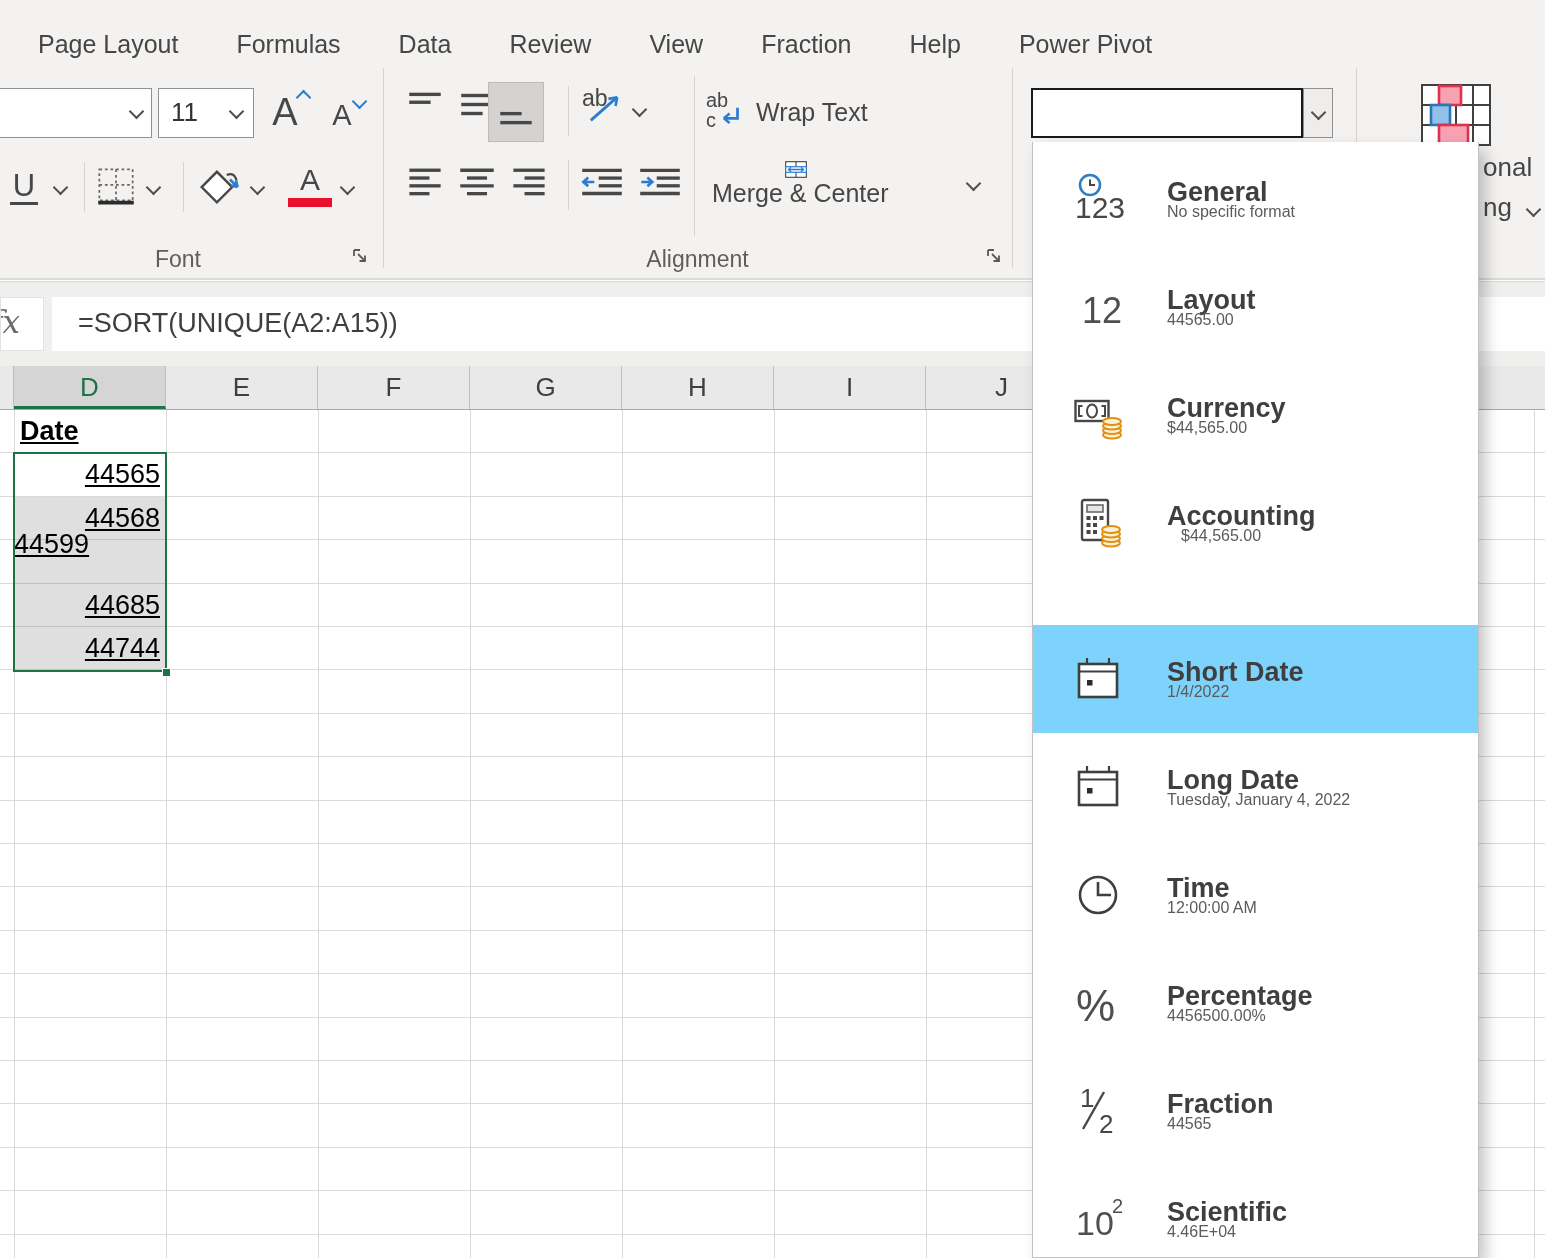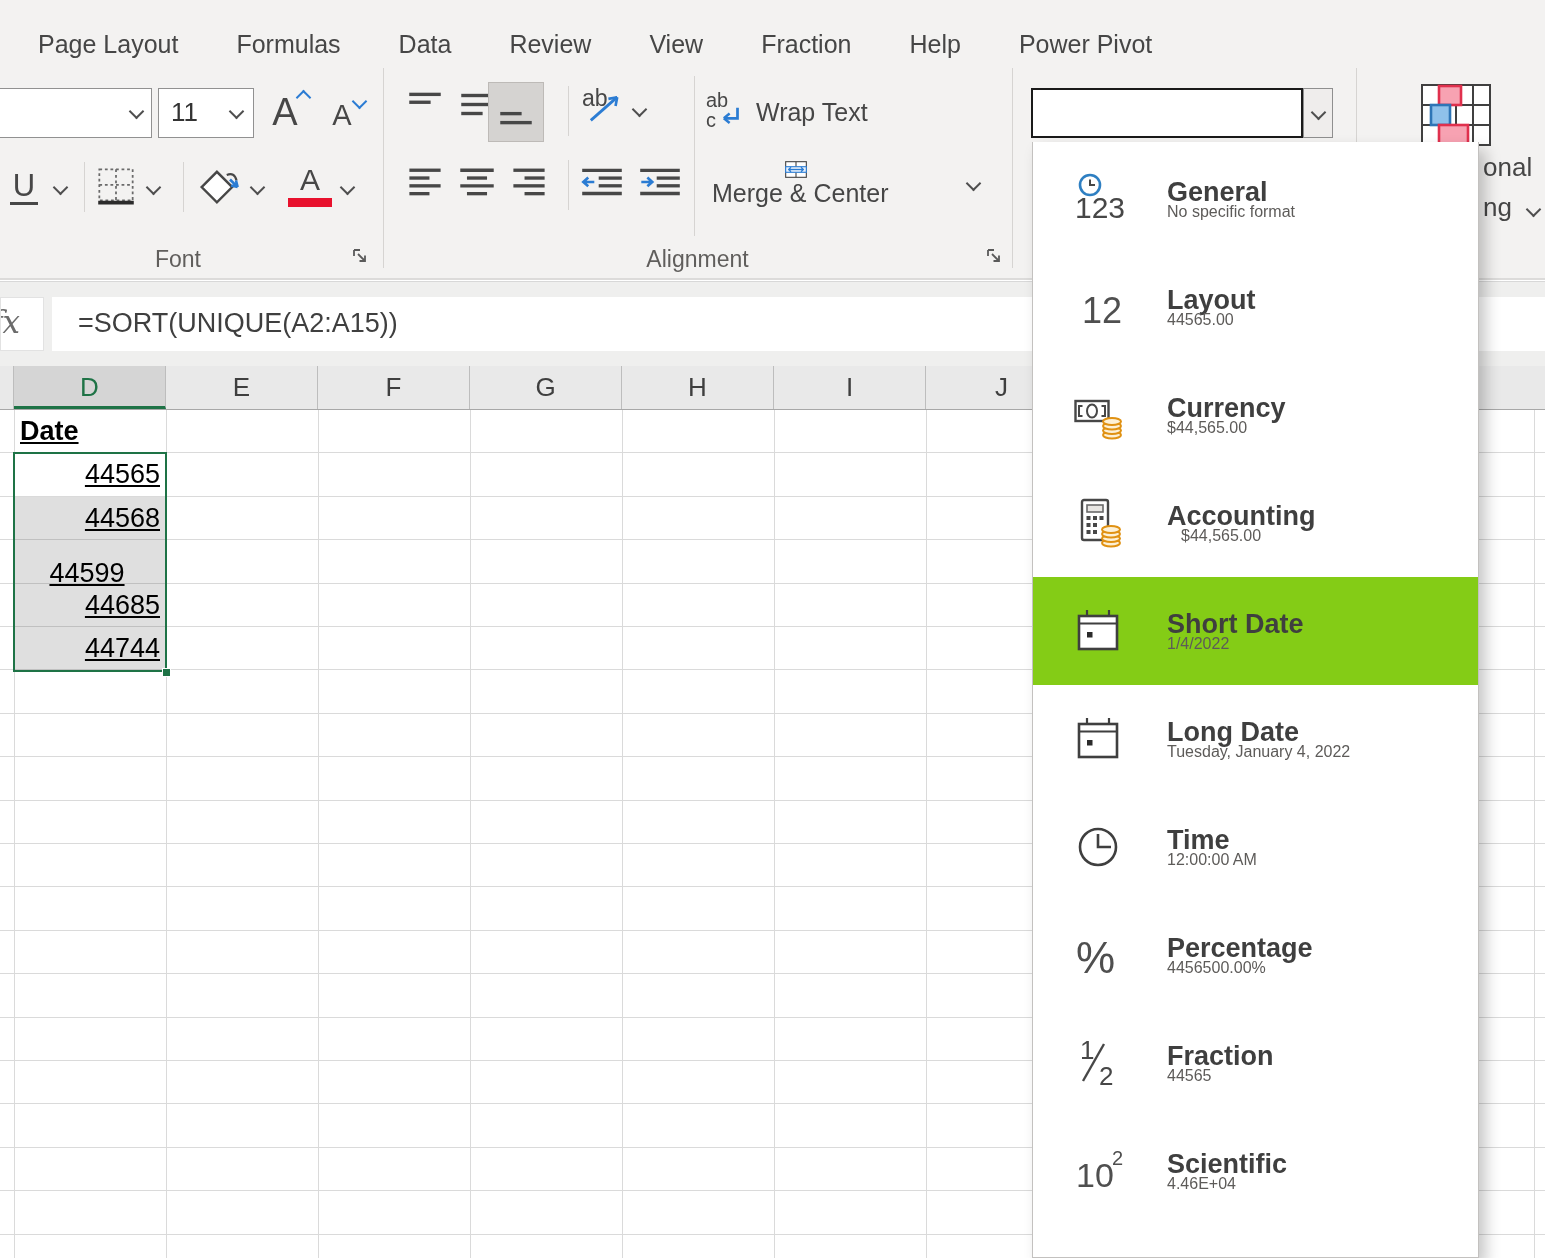--- a/index.html
+++ b/index.html
@@ -49,21 +49,21 @@
     background-position:14px 0;}
   .cell{position:absolute;height:43px;line-height:43px;font-size:27px;color:#000;text-decoration:underline;}
   .selfill{position:absolute;left:15px;top:87px;width:150px;height:174px;background:rgba(80,80,80,.18);}
   .selborder{position:absolute;left:13px;top:42px;width:154px;height:220px;border:2px solid #1e7346;box-sizing:border-box;}
   .handle{position:absolute;left:162px;top:258px;width:9px;height:9px;background:#1e7346;border:1px solid #fff;box-sizing:border-box;}
   
   .panel{position:absolute;left:1032px;top:142px;width:447px;height:1116px;background:#fff;
          border:1px solid #c3c1bf;border-top:none;box-sizing:border-box;
          box-shadow:7px 8px 14px rgba(0,0,0,.22);overflow:hidden;z-index:50;padding-top:3px;}
   .fitem{position:relative;width:100%;height:108px;}
-  .fitem.hl{background:#84cc16;}
+  .fitem.hl{background:#7dd3fc;margin-top:48px;}
   .fi-ic{position:absolute;left:22px;top:0;width:90px;height:108px;display:flex;align-items:center;justify-content:center;}
   .fi-title{position:absolute;left:134px;top:32px;font-size:27px;font-weight:bold;color:#3f3f3f;white-space:nowrap;}
   .fi-val{position:absolute;left:134px;top:58px;font-size:16px;color:#5d5b59;white-space:nowrap;}
   .fi-val.ind{left:148px;}
   svg text{font-family:"Liberation Sans",sans-serif;}
 </style>
 </head>
 <body>
 
 <div class="app">
@@ -289,21 +289,21 @@
         <div class="hcell" style="left: 622px; width: 152px;">H</div>
         <div class="hcell" style="left: 774px; width: 152px;">I</div>
         <div class="hcell" style="left: 926px; width: 152px;">J</div>
       </div>
     <div class="sheet">
       <div class="cell" style="left:20px;top:0;font-weight:bold;">Date</div>
       <div class="selfill"></div>
       <div id="numcells">
           <div class="cell" style="left: 14px; width: 146px; top: 43.4px; text-align: right;">44565</div>
           <div class="cell" style="left: 14px; width: 146px; top: 86.8px; text-align: right;">44568</div>
-          <div class="cell" style="left: 14px; width: 146px; top: 142px; text-align: center;">44599</div>
+          <div class="cell" style="left: 14px; width: 146px; top: 113px; text-align: left;">44599</div>
           <div class="cell" style="left: 14px; width: 146px; top: 173.6px; text-align: right;">44685</div>
           <div class="cell" style="left: 14px; width: 146px; top: 217px; text-align: right;">44744</div>
         </div>
       <div class="selborder"></div>
       <div class="handle"></div>
     </div>
   </div>
 
   <div class="panel" id="fmtpanel">
       <div class="fitem">

